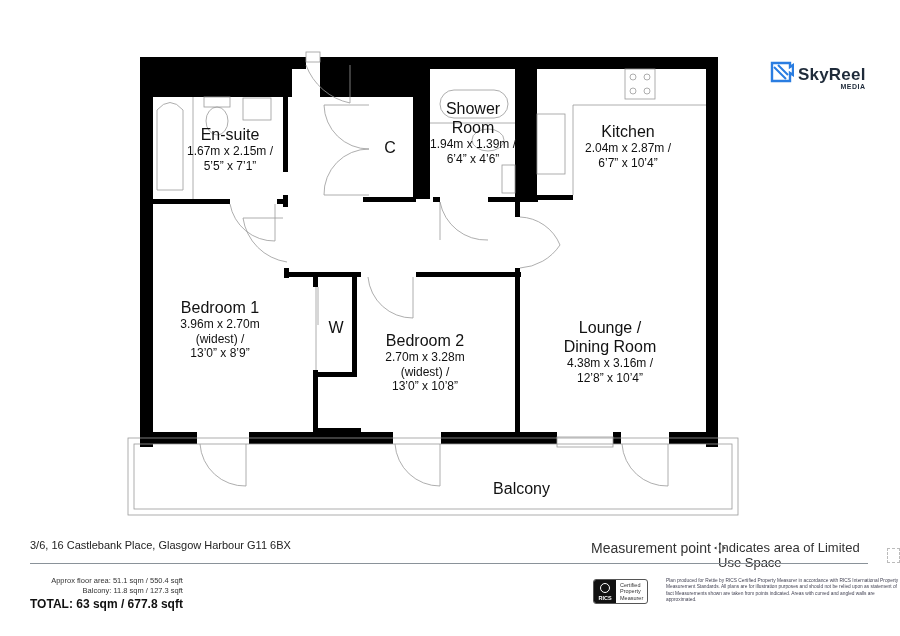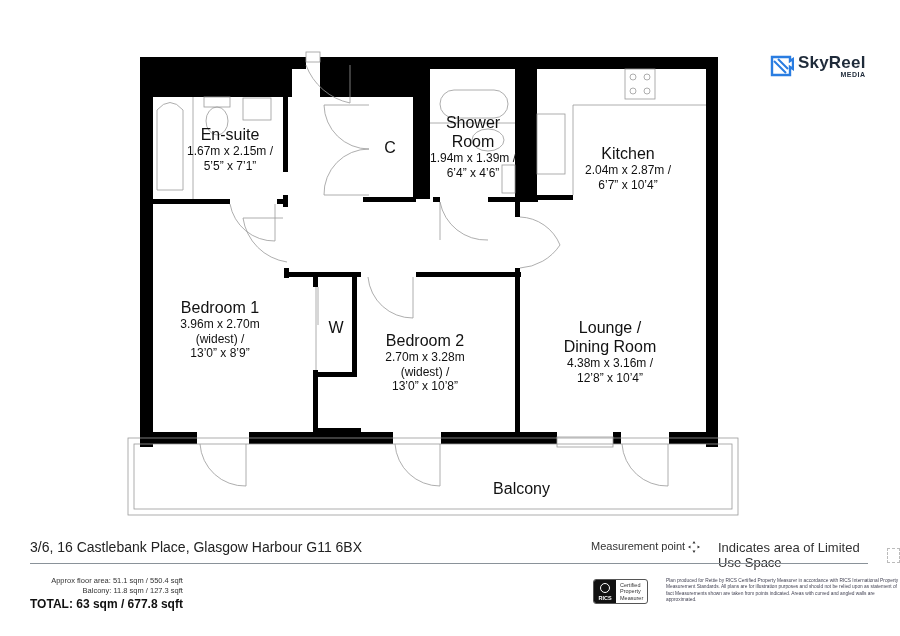--- a/index.html
+++ b/index.html
@@ -3,25 +3,25 @@
 <meta charset="utf-8">
 <style>
   html, body { margin:0; padding:0; background:#ffffff; }
   body { width:900px; height:636px; position:relative; overflow:hidden; font-family:"Liberation Sans", sans-serif; color:#111; }
   #plan { position:absolute; left:0; top:0; width:900px; height:530px; }
   .room-label { position:absolute; text-align:center; font-family:"Liberation Sans", sans-serif; color:#111; line-height:1.2; }
   .room-name { font-size:16px; font-weight:normal; }
   .room-dim { font-size:12px; }
   .logo { position:absolute; left:770px; top:54px; display:flex; align-items:center; gap:4px; }
   .logo-text { display:flex; flex-direction:column; line-height:1; }
-  .logo-main { font-size:17px; font-weight:bold; color:#1f2b3a; letter-spacing:0.2px; }
+  .logo-main { font-size:17px; font-weight:bold; color:#1f2b3a; letter-spacing:0.2px;margin-top:12px; }
   .logo-sub { font-size:7px; font-weight:bold; color:#1f2b3a; align-self:flex-end; letter-spacing:0.5px; }
-  .footer-address { position:absolute; left:30px; top:539px; font-size:14px; color:#222; }
+  .footer-address { position:absolute; left:30px; top:539px; font-size:11px; color:#222; }
   .footer-hr { position:absolute; left:30px; top:563px; width:838px; height:1px; background:#8a9299; }
-  .legend-measure { position:absolute; left:591px; top:540px; font-size:11px; color:#333; display:flex; gap:2px; }
+  .legend-measure { position:absolute; left:591px; top:540px; font-size:14px; color:#333; display:flex; align-items:center; gap:2px; }
   .legend-limited { position:absolute; left:718px; top:540px; font-size:13px; color:#333; display:flex; align-items:center; gap:4px; }
   .limited-box { width:14px; height:13px; border:1px dashed #bbb; display:inline-block; }
   .areas { position:absolute; left:30px; top:576px; font-size:7.5px; color:#333; line-height:1.35;text-align:right; }
   .areas .total { font-size:12px; font-weight:bold; color:#111; }
   .rics { position:absolute; left:593px; top:579px; display:flex; align-items:stretch; border:1px solid #555; border-radius:3px; overflow:hidden; height:23px; }
   .rics-mark { background:#111; color:#fff; width:22px; font-size:5.5px; font-weight:bold; display:flex; flex-direction:column; align-items:center; justify-content:flex-end; padding-bottom:2px; }
   .rics-mark .globe { width:8px; height:8px; border-radius:50%; border:1.5px solid #fff; margin-bottom:2px; }
   .rics-text { font-size:5.5px; color:#333; padding:2px 4px; line-height:1.15; display:flex; flex-direction:column; justify-content:center; }
   .disclaimer { position:absolute; left:666px; top:578px; width:236px; font-size:4.8px; line-height:1.35; color:#445; }
 </style>
@@ -144,28 +144,28 @@
 <div class="room-label" style="left:180px; top:125px; width:100px;">
   <div class="room-name">En-suite</div>
   <div class="room-dim">1.67m x 2.15m /</div>
   <div class="room-dim">5’5” x 7’1”</div>
 </div>
 
 <div class="room-label" style="left:378px; top:138px; width:24px;">
   <div class="room-name">C</div>
 </div>
 
-<div class="room-label" style="left:428px; top:113px; width:90px;">
+<div class="room-label" style="left:428px; top:99px; width:90px;">
   <div class="room-name">Shower</div>
   <div class="room-name">Room</div>
   <div class="room-dim">1.94m x 1.39m /</div>
   <div class="room-dim">6’4” x 4’6”</div>
 </div>
 
-<div class="room-label" style="left:578px; top:122px; width:100px;margin-top:22px;">
+<div class="room-label" style="left:578px; top:122px; width:100px;">
   <div class="room-name">Kitchen</div>
   <div class="room-dim">2.04m x 2.87m /</div>
   <div class="room-dim">6’7” x 10’4”</div>
 </div>
 
 <div class="room-label" style="left:170px; top:298px; width:100px;">
   <div class="room-name">Bedroom 1</div>
   <div class="room-dim">3.96m x 2.70m</div>
   <div class="room-dim">(widest) /</div>
   <div class="room-dim">13’0” x 8’9”</div>

